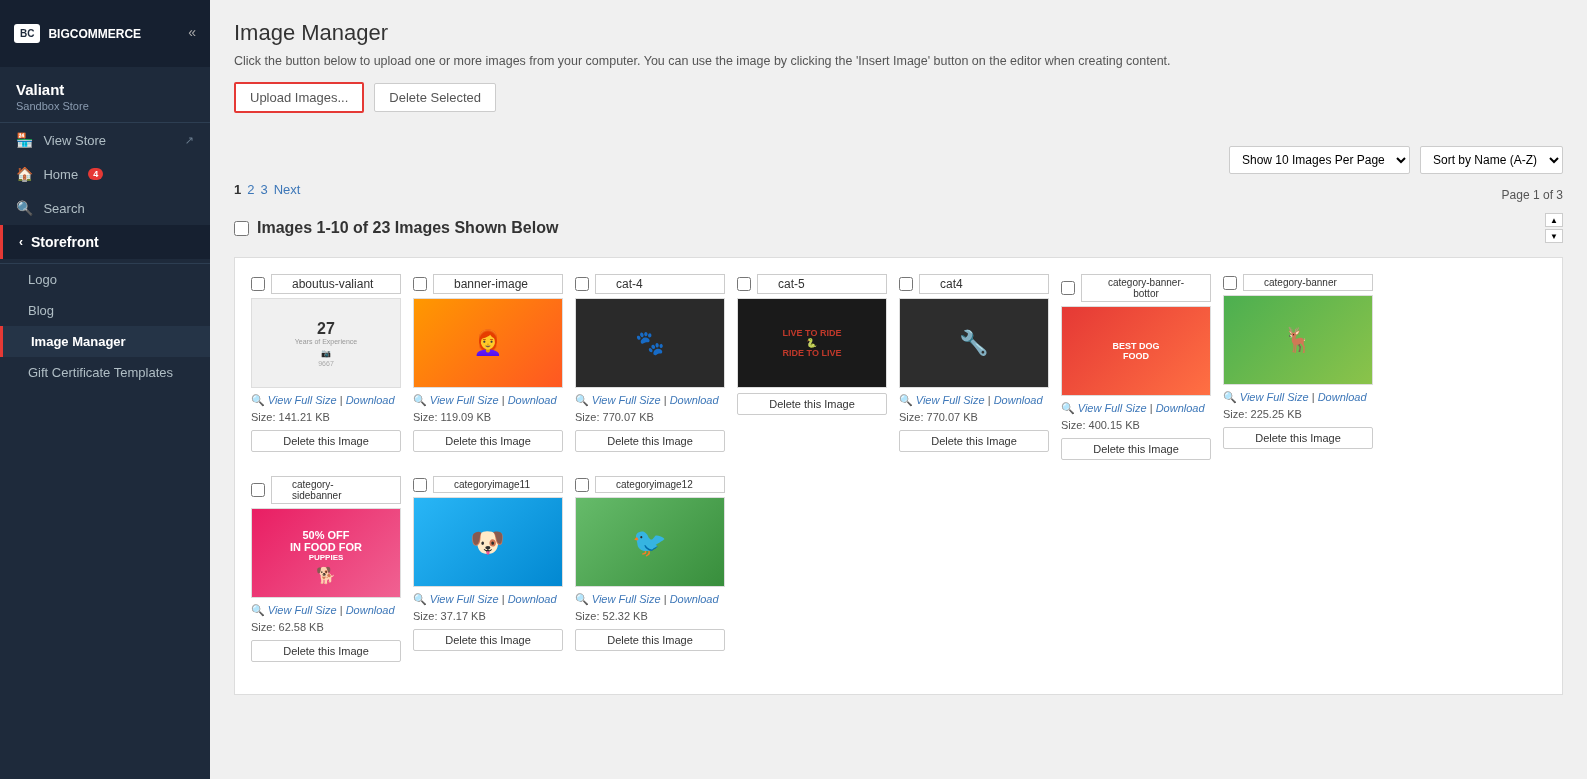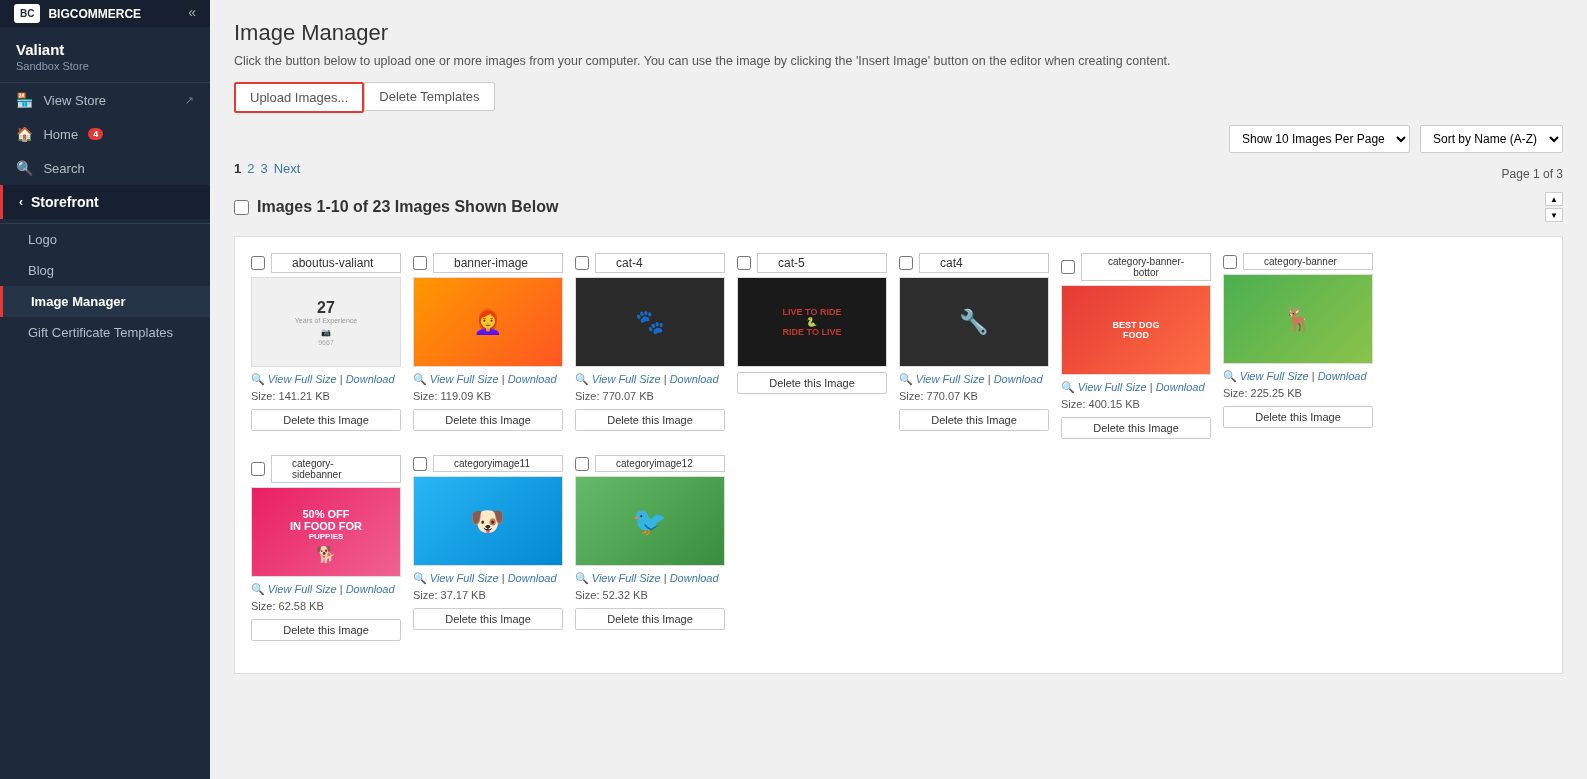--- a/index.html
+++ b/index.html
@@ -11,21 +11,21 @@
       min-width: 210px;
       background: #1e2a3b;
       color: #ccc;
       display: flex;
       flex-direction: column;
       height: 100vh;
       overflow-y: auto;
     }
     .sidebar-header {
       background: #162030;
-      padding: 4px 14px;
+      padding: 24px 14px;
       display: flex;
       align-items: flex-start;
       justify-content: space-between;
     }
     .logo-area { display: flex; align-items: center; gap: 8px; }
     .logo-icon {
       background: white;
       color: #1e2a3b;
       font-weight: bold;
       font-size: 10px;
@@ -108,22 +108,23 @@
     }
 
     .description {
       color: #555;
       font-size: 12.5px;
       margin-bottom: 14px;
     }
 
     .toolbar {
       display: flex;
-      align-items: flex-start;
-      margin-bottom: 12px;
+      align-items: center;
+      gap: 10px;
+      margin-bottom: 33px;
     }
 
     .btn-upload {
       border: 2px solid #e53935;
       color: #555;
       background: white;
       padding: 6px 14px;
       cursor: pointer;
       font-size: 13px;
       border-radius: 2px;
@@ -323,21 +324,21 @@
   </div>
 </nav>
 
 <div class="main-content">
 
   <h1 class="page-title">Image Manager</h1>
   <p class="description">Click the button below to upload one or more images from your computer. You can use the image by clicking the 'Insert Image' button on the editor when creating content.</p>
 
   <div class="toolbar">
     <button class="btn-upload">Upload Images...</button>
-    <button class="btn-delete-selected">Delete Templates</button>
+    <button class="btn-delete-selected">Delete Selected</button>
   </div>
 
   <div class="top-controls">
     <select class="select-control">
       <option>Show 10 Images Per Page</option>
       <option>Show 20 Images Per Page</option>
       <option>Show 50 Images Per Page</option>
     </select>
     <select class="select-control">
       <option>Sort by Name (A-Z)</option>

